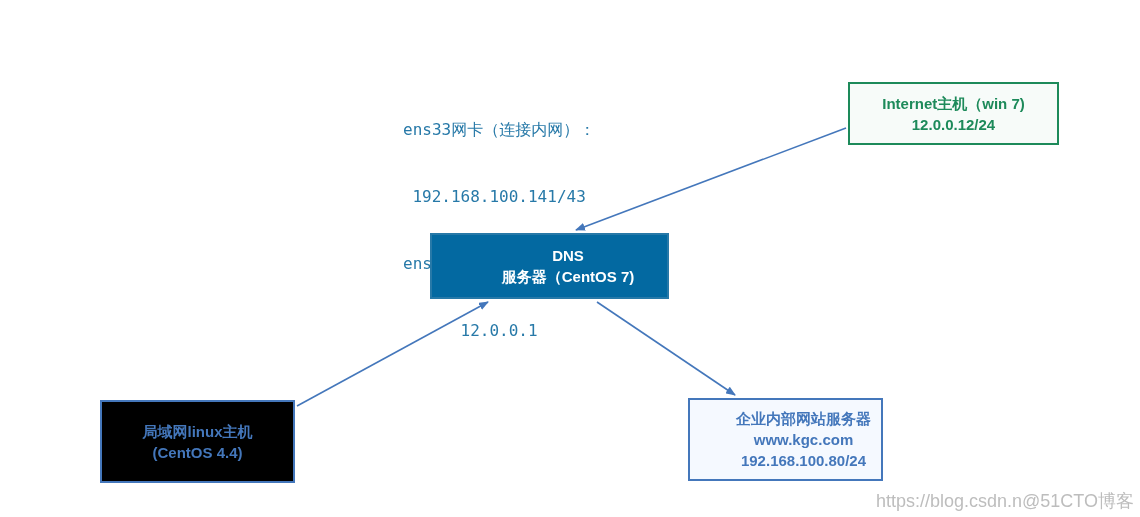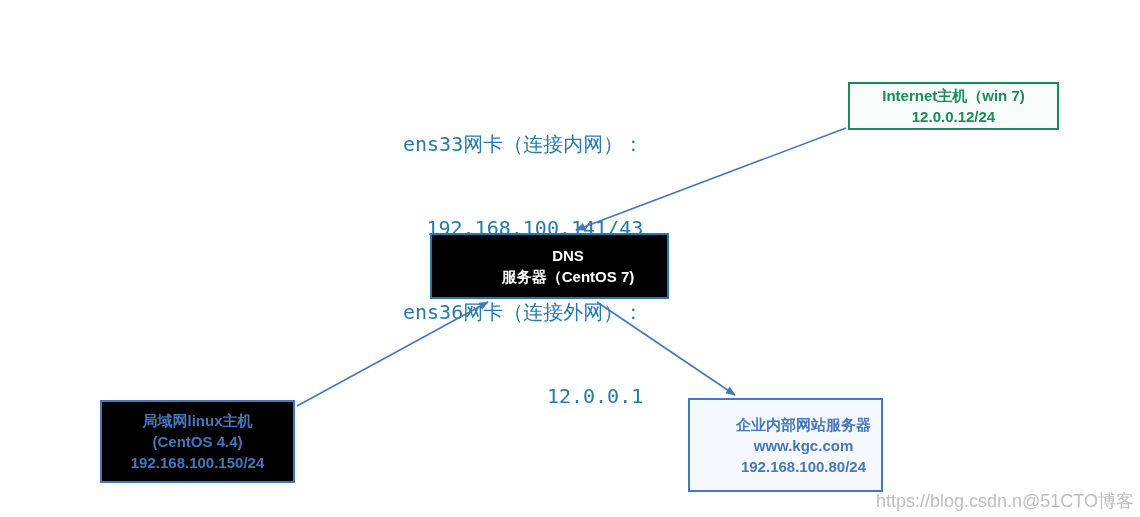--- a/index.html
+++ b/index.html
@@ -17,21 +17,21 @@
     position: absolute;
     box-sizing: border-box;
     text-align: center;
     display: flex;
     flex-direction: column;
     justify-content: center;
     align-items: center;
     line-height: 1.4;
   }
   .dns {
-    background: #000000;
+    background: #0369a1;
     border: 2px solid #2779a8;
     color: #ffffff;
     font-weight: bold;
     padding-left: 37px;
   }
   .internet {
     background: #f7fbf9;
     border: 2px solid #1d8a5a;
     color: #1d8a5a;
     font-weight: bold;
@@ -45,23 +45,23 @@
   .webserver {
     background: #f5f9ff;
     border: 2px solid #4477bb;
     color: #4477bb;
     font-weight: bold;
   }
   .config {
     position: absolute;
     color: #2779a8;
     font-family: "SimSun", monospace;
-    font-size: 20px;
+    font-size: 16px;
     line-height: 1.4;
-    text-align: right;
+    text-align: center;
     white-space: pre;
   }
   svg.arrows {
     position: absolute;
     left: 0;
     top: 0;
     width: 1140px;
     height: 517px;
     pointer-events: none;
   }
@@ -81,32 +81,31 @@
   <div>192.168.100.141/43</div>
   <div>ens36网卡（连接外网）：</div>
   <div>12.0.0.1</div>
 </div>
 
 <div class="node dns" style="left:430px; top:233px; width:239px; height:66px;">
   <div>DNS</div>
   <div>服务器（CentOS 7)</div>
 </div>
 
-<div class="node internet" style="left:848px; top:82px; width:211px; height:48px;">
+<div class="node internet" style="left:848px; top:82px; width:211px; height:63px;">
   <div>Internet主机（win 7)</div>
   <div>12.0.0.12/24</div>
 </div>
 
 <div class="node lan" style="left:100px; top:400px; width:195px; height:83px;">
   <div>局域网linux主机</div>
   <div>(CentOS 4.4)</div>
-  <div>192.168.100.150/24</div>
 </div>
 
-<div class="node webserver" style="left:688px; top:398px; width:195px; height:94px;padding-left:36px;">
+<div class="node webserver" style="left:688px; top:398px; width:195px; height:83px;padding-left:36px;">
   <div>企业内部网站服务器</div>
   <div>www.kgc.com</div>
   <div>192.168.100.80/24</div>
 </div>
 
 <svg class="arrows">
   <defs>
     <marker id="arrowhead" markerWidth="10" markerHeight="8" refX="9" refY="4" orient="auto" markerUnits="userSpaceOnUse">
       <polygon points="0 0, 10 4, 0 8" fill="#4477bb"></polygon>
     </marker>

